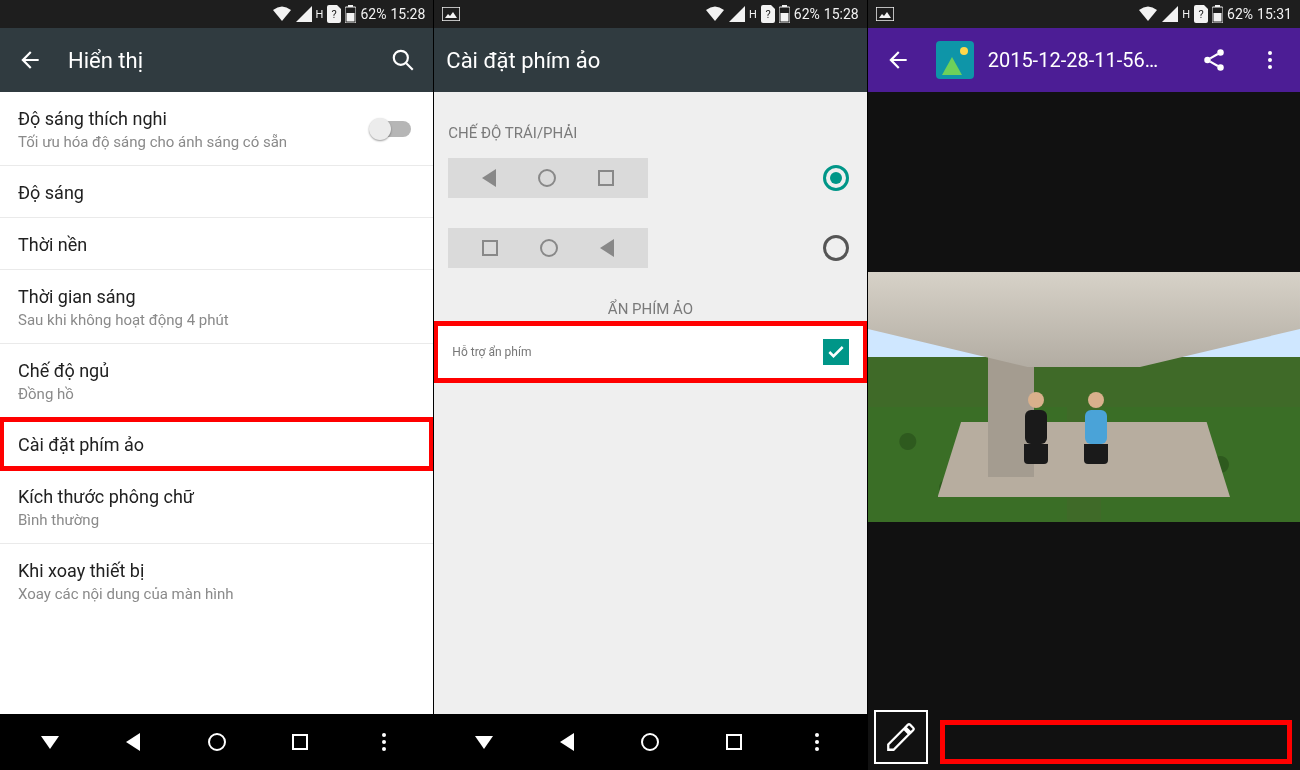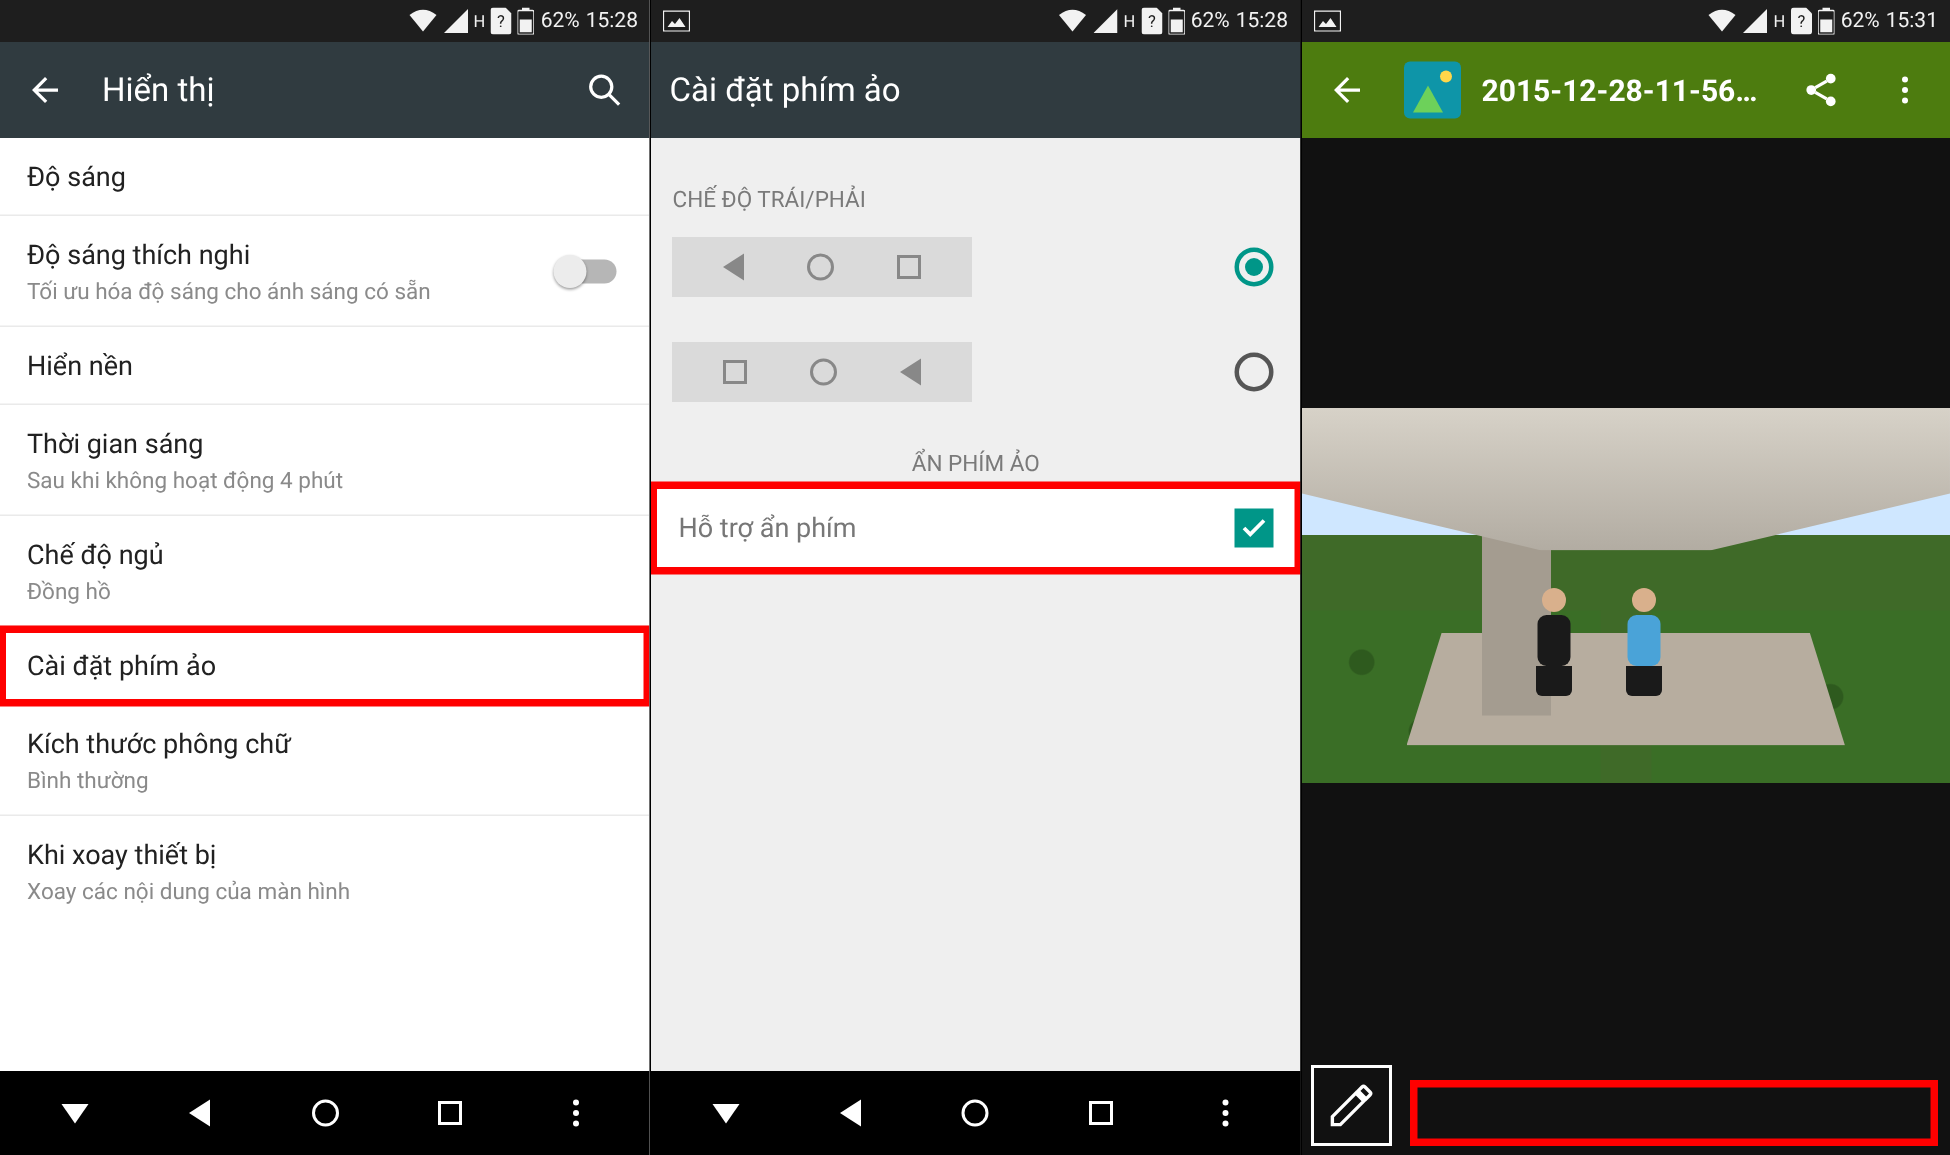--- a/index.html
+++ b/index.html
@@ -119,40 +119,40 @@
     background:#009688; border-radius:50%;
   }
   .check-row {
     display:flex; align-items:center;
     background:#fff;
     padding: 16px 18px;
     border-top:1px solid #e0e0e0;
     border-bottom:1px solid #e0e0e0;
     margin: 0;
   }
-  .check-row .lbl { flex:1; font-size:18px; color:#777; }
+  .check-row .lbl { flex:1; font-size:12px; color:#777; }
   .chk {
     width:26px; height:26px; background:#009688;
     display:flex; align-items:center; justify-content:center;
   }
 
   
   .navbar {
     height: 56px;
     background: #000;
     display: flex;
     align-items: center;
     justify-content: space-around;
     padding: 0 8px;
   }
   .navbar .nb { width:40px; display:flex; justify-content:center; }
 
   
   .p3 { background:#111; }
-  .p3 .app-bar { background:#4d7c0f;font-weight:bold; }
+  .p3 .app-bar { background:#4c1d95; }
   .p3-title-wrap { display:flex; align-items:center; gap:14px; flex:1; min-width:0;}
   .gallery-ico {
     width:38px; height:38px; background:#0e95a8; border-radius:4px;
     position:relative; overflow:hidden;
   }
   .gallery-ico::before{
     content:""; position:absolute; left:6px; bottom:4px;
     border-left:10px solid transparent; border-right:10px solid transparent;
     border-bottom:18px solid #6dd15a;
   }
@@ -277,29 +277,29 @@
     <div class="ico-btn">
       <svg width="26" height="26" viewBox="0 0 24 24">
           <circle cx="10" cy="10" r="6.5" fill="none" stroke="#fff" stroke-width="2"></circle>
           <line x1="15" y1="15" x2="21" y2="21" stroke="#fff" stroke-width="2"></line>
         </svg>
     </div>
   </div>
 
   <div class="list">
     <div class="list-item">
-      <div class="primary">Độ sáng</div>
-    </div>
-    <div class="list-item">
       <div class="primary">Độ sáng thích nghi</div>
       <div class="secondary">Tối ưu hóa độ sáng cho ánh sáng có sẵn</div>
       <div class="switch"></div>
     </div>
     <div class="list-item">
-      <div class="primary">Hiển nền</div>
+      <div class="primary">Độ sáng</div>
+    </div>
+    <div class="list-item">
+      <div class="primary">Thời nền</div>
     </div>
     <div class="list-item">
       <div class="primary">Thời gian sáng</div>
       <div class="secondary">Sau khi không hoạt động 4 phút</div>
     </div>
     <div class="list-item">
       <div class="primary">Chế độ ngủ</div>
       <div class="secondary">Đồng hồ</div>
     </div>
     <div class="list-item highlight-red">

